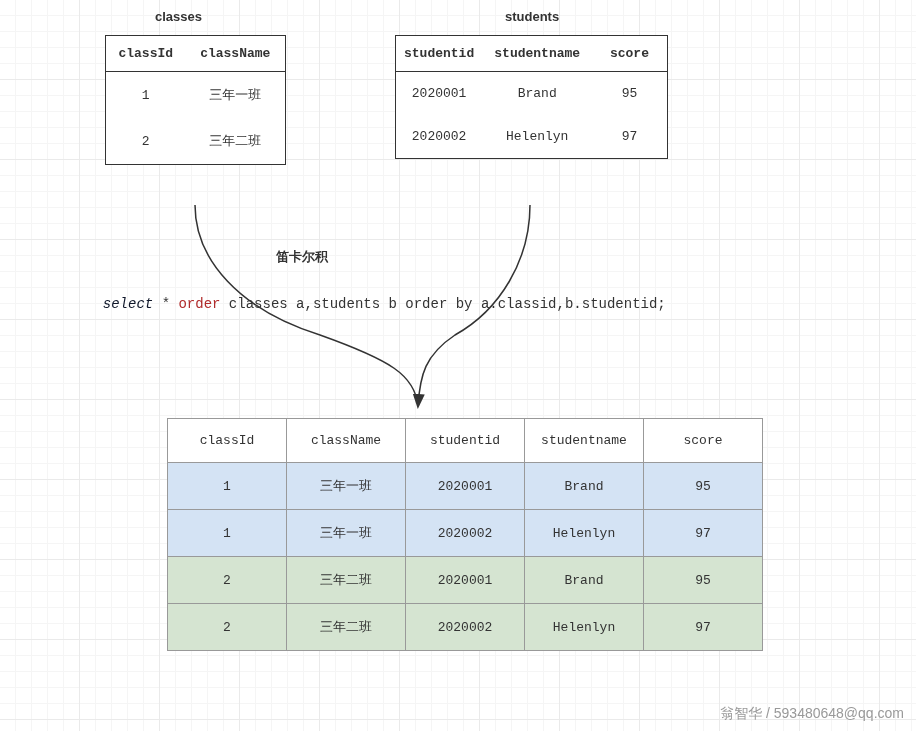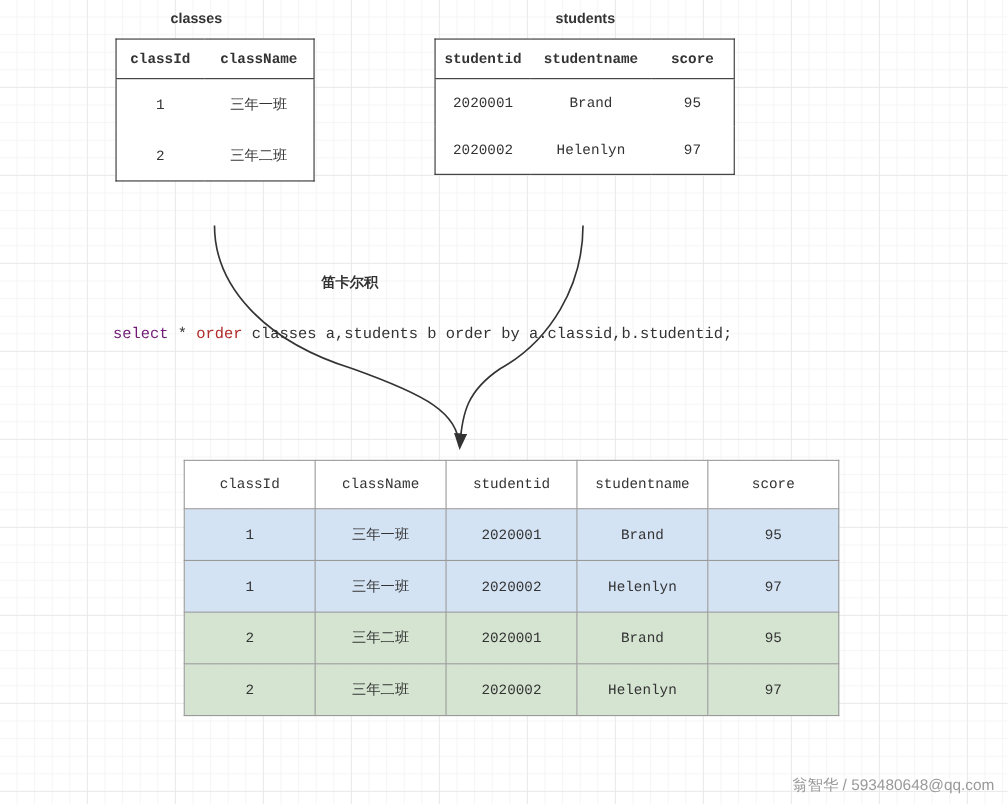--- a/index.html
+++ b/index.html
@@ -46,21 +46,21 @@
     font-weight: normal;
   }
   .result-table td {
     border: 1px solid #999;
     padding: 14px 8px;
     text-align: center;
   }
   .row-blue td { background: #d4e3f4; }
   .row-green td { background: #d5e4d1; }
   .sql-line { font-family: "Courier New", monospace; font-size: 14px; white-space: pre; }
-  .kw-select { color: #701a75; }
+  .kw-select { color: #0f172a; font-style: italic; }
   .kw-from { color: #b02a2a; }
   .watermark {
     color: #999;
     font-size: 14px;
   }
 </style>
 </head>
 <body>
 
 <div class="abs tbl-title" style="left:155px; top:9px; width:70px;">classes</div>
@@ -101,21 +101,21 @@
         <td>95</td>
       </tr>
       <tr>
         <td>2020002</td>
         <td>Helenlyn</td>
         <td>97</td>
       </tr>
     </tbody>
 </table>
 
-<div class="abs tbl-title" style="left:292px; top:248px;">笛卡尔积</div>
+<div class="abs tbl-title" style="left:276px; top:248px;">笛卡尔积</div>
 
 <div class="abs sql-line" style="left:86px; top:280px;">
   <span class="kw-select">select</span><span> * </span><span class="kw-from">order</span><span> classes a,students b order by a.classid,b.studentid;</span>
 </div>
 
 <table class="abs result-table" style="left:167px; top:418px;">
   <thead>
       <tr id="result-head">
         <th style="width: 119px;">classId</th>
         <th style="width: 119px;">className</th>

